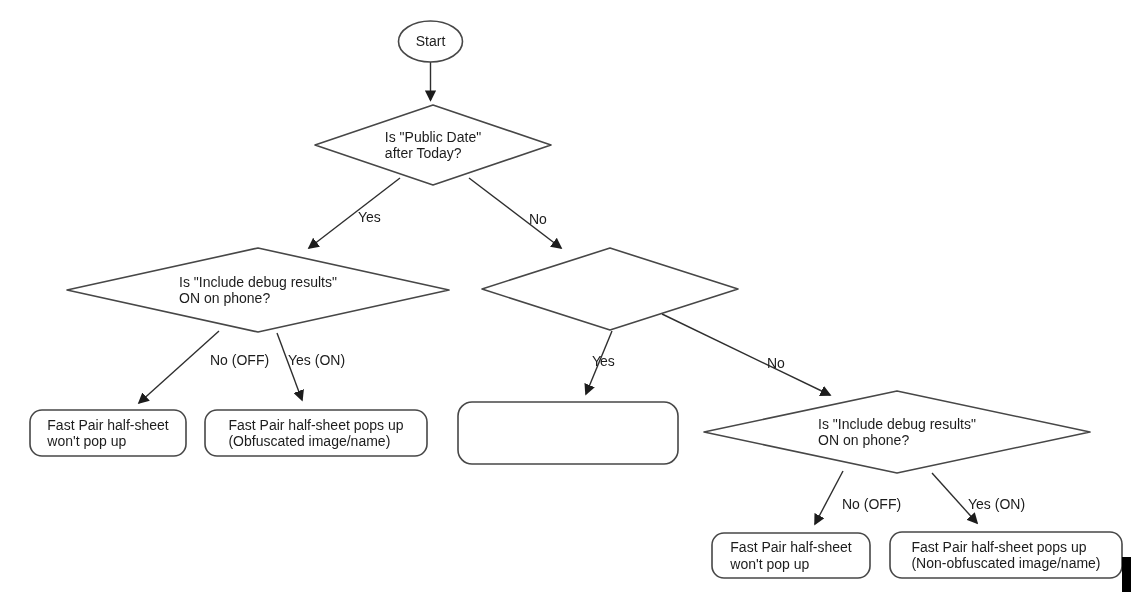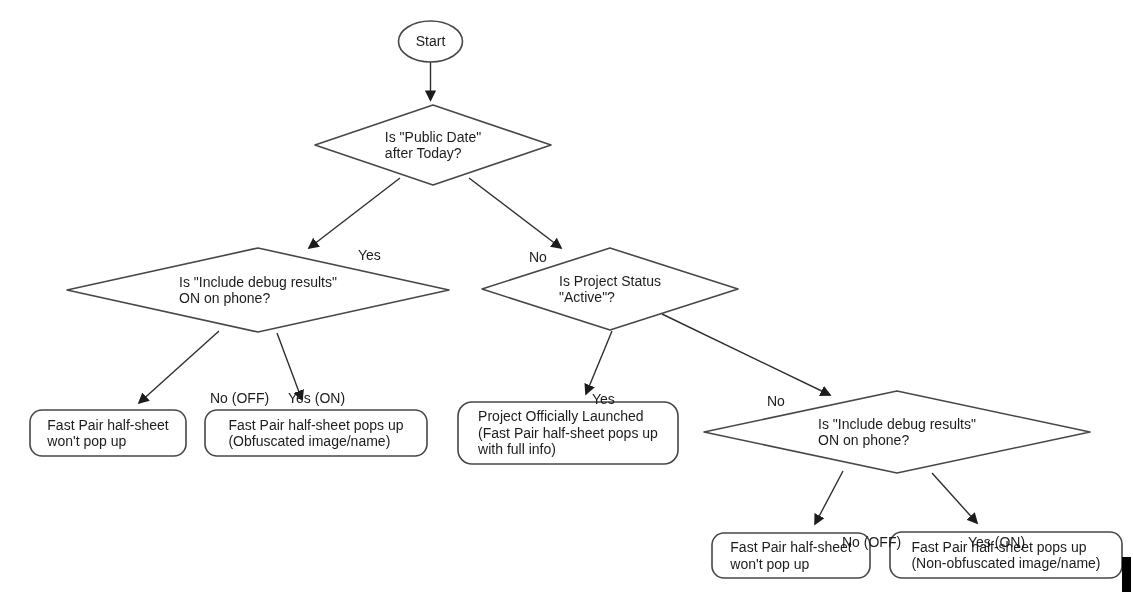--- a/index.html
+++ b/index.html
@@ -24,21 +24,21 @@
     display:flex;align-items:center;justify-content:center;
     white-space:pre-line;
     color:var(--text-color);
     font-size:14px;line-height:16.5px;
     pointer-events:none;
   }
   .edge-label{
     position:absolute;
     white-space:nowrap;
     color:var(--text-color);
-    font-size:14px;line-height:16px;margin-top:38px;
+    font-size:14px;line-height:16px;
   }
 </style>
 </head>
 <body>
 
 <div class="canvas">
 
   <svg width="1133" height="598" viewBox="0 0 1133 598">
     <defs>
       <marker id="arrow" viewBox="0 0 10 10" refX="8.5" refY="5" markerWidth="8" markerHeight="8" orient="auto-start-reverse">
@@ -68,31 +68,26 @@
     <rect class="node-shape" x="890" y="532" width="232" height="46" rx="12"></rect>
 
     <rect x="1122" y="557" width="9" height="35" fill="#000000"></rect>
   </svg>
 
   <div class="node-label" style="left:398px;top:21px;width:65px;height:41px;">Start</div>
   <div class="node-label" style="left:333px;top:104px;width:200px;height:82px;">Is "Public Date"
 after Today?</div>
   <div class="node-label" style="left:98px;top:248px;width:320px;height:84px;">Is "Include debug results"
 ON on phone?</div>
-  <div class="node-label" style="left:500px;top:248px;width:220px;height:82px;">Is Project Status
-"Active"?</div>
   <div class="node-label" style="left:737px;top:391px;width:320px;height:82px;">Is "Include debug results"
 ON on phone?</div>
   <div class="node-label" style="left:30px;top:410px;width:156px;height:46px;">Fast Pair half-sheet
 won't pop up</div>
   <div class="node-label" style="left:205px;top:410px;width:222px;height:46px;">Fast Pair half-sheet pops up
 (Obfuscated image/name)</div>
-  <div class="node-label" style="left:458px;top:402px;width:220px;height:62px;">Project Officially Launched
-(Fast Pair half-sheet pops up
-with full info)</div>
   <div class="node-label" style="left:712px;top:533px;width:158px;height:45px;">Fast Pair half-sheet
 won't pop up</div>
   <div class="node-label" style="left:890px;top:532px;width:232px;height:46px;">Fast Pair half-sheet pops up
 (Non-obfuscated image/name)</div>
 
   <div class="edge-label" style="left:358px;top:209px;">Yes</div>
   <div class="edge-label" style="left:529px;top:211px;">No</div>
   <div class="edge-label" style="left:210px;top:352px;">No (OFF)</div>
   <div class="edge-label" style="left:288px;top:352px;">Yes (ON)</div>
   <div class="edge-label" style="left:592px;top:353px;">Yes</div>

